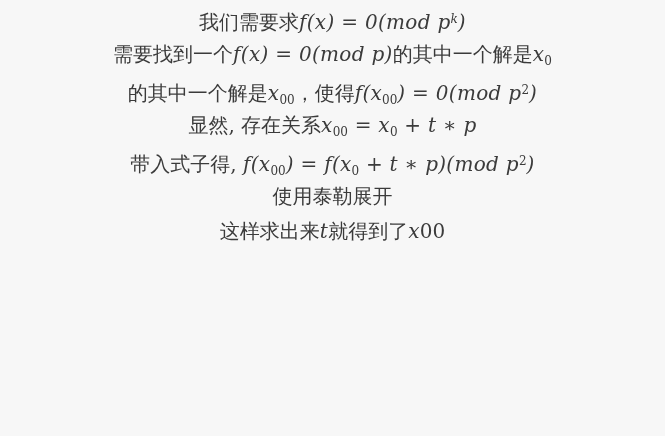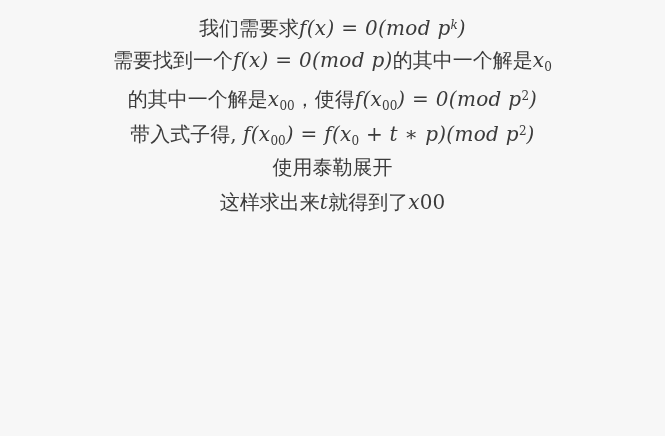--- a/index.html
+++ b/index.html
@@ -8,21 +8,21 @@
   }
   body {
     width: 665px;
     height: 436px;
     background: #f7f7f7;
     color: #3b3b3b;
     font-family: "DejaVu Serif", "Liberation Serif", serif;
     overflow: hidden;
   }
   .doc {
-    padding-top: 8px;
+    padding-top: 2px;
     width: 665px;
   }
   .line {
     height: 35.4px;
     line-height: 35.4px;
     text-align: center;
     font-size: 20px;
     white-space: pre;
   }
   .line.display {
@@ -64,16 +64,17 @@
     letter-spacing: 0;
   }
 </style>
 </head>
 <body>
 
 <div class="doc">
     <div class="line"><span class="seg cn">我们需要求</span><span class="seg mi">f(x) = 0(mod p</span><span class="seg msupi">k</span><span class="seg mi">)</span></div>
     <div class="line"><span class="seg cn">需要找到一个</span><span class="seg mi">f(x) = 0(mod p)</span><span class="seg cn">的其中一个解是</span><span class="seg mi">x</span><span class="seg msub">0</span></div>
     <div class="line"><span class="seg cn">的其中一个解是</span><span class="seg mi">x</span><span class="seg msub">00</span><span class="seg cn">，使得</span><span class="seg mi">f(x</span><span class="seg msub">00</span><span class="seg mi">) = 0(mod p</span><span class="seg msup">2</span><span class="seg mi">)</span></div>
+    <div class="line"><span class="seg cn">显然, 存在关系</span><span class="seg mi">x</span><span class="seg msub">00</span><span class="seg mi"> = x</span><span class="seg msub">0</span><span class="seg mi"> + t ∗ p</span></div>
     <div class="line"><span class="seg cn">带入式子得, </span><span class="seg mi">f(x</span><span class="seg msub">00</span><span class="seg mi">) = f(x</span><span class="seg msub">0</span><span class="seg mi"> + t ∗ p)(mod p</span><span class="seg msup">2</span><span class="seg mi">)</span></div>
     <div class="line"><span class="seg cn">使用泰勒展开</span></div>
     <div class="line"><span class="seg cn">这样求出来</span><span class="seg mi">t</span><span class="seg cn">就得到了</span><span class="seg mi">x</span><span class="seg mn">00</span></div>
   </div>
 
 </body></html>

